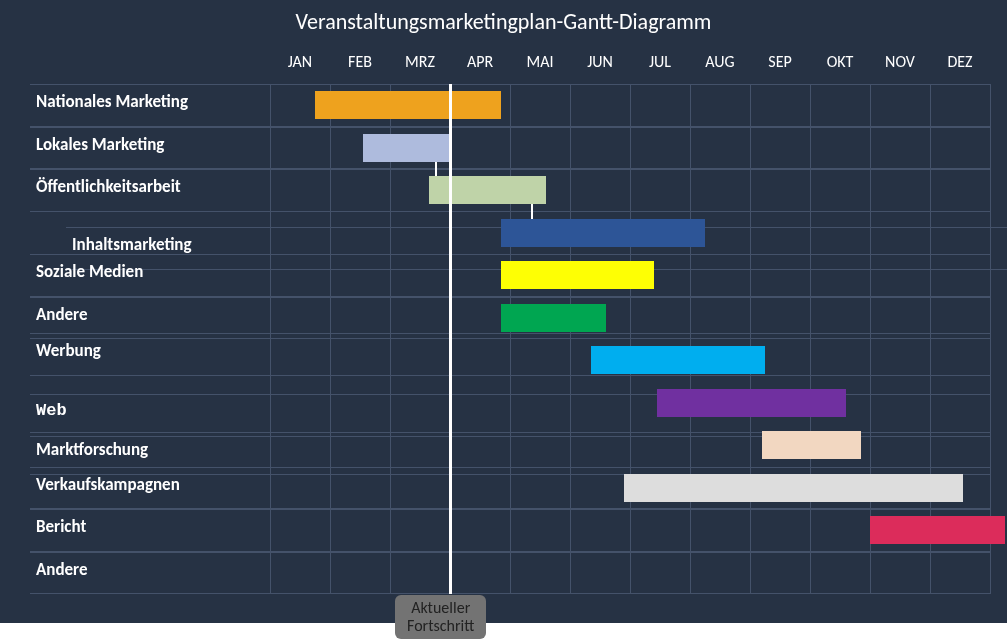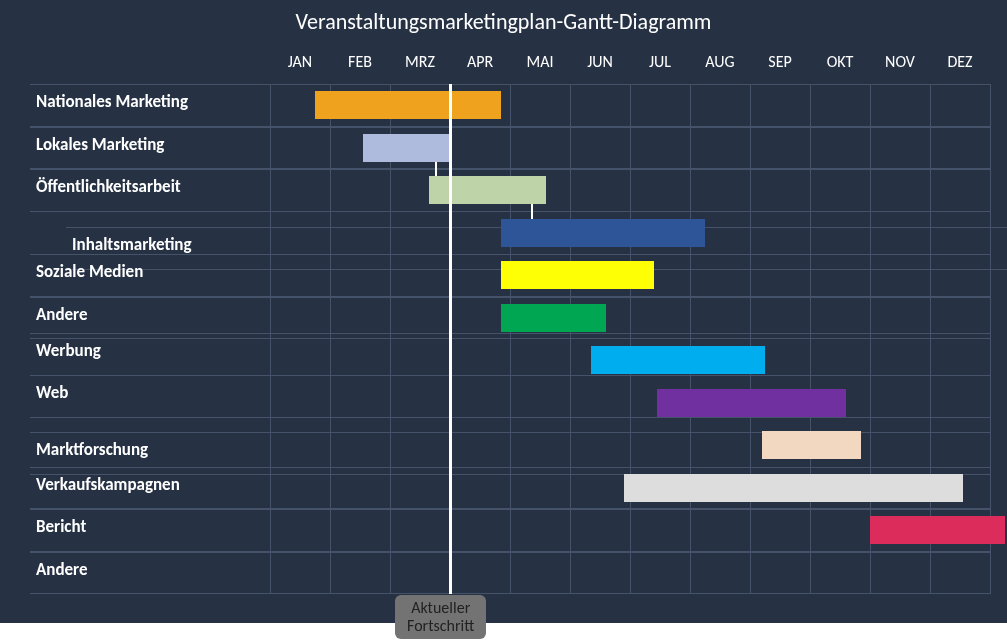--- a/index.html
+++ b/index.html
@@ -168,21 +168,21 @@
         </div>
         <div class="row" style="top: 170px;">
           <div class="rowname">Soziale Medien</div>
         </div>
         <div class="row" style="top: 212.5px;">
           <div class="rowname">Andere</div>
         </div>
         <div class="row" style="top: 249px;">
           <div class="rowname">Werbung</div>
         </div>
-        <div class="row" style="top: 291px;">
+        <div class="row" style="top: 310px; font-family: Liberation Mono, monospace;">
           <div class="rowname">Web</div>
         </div>
         <div class="row" style="top: 340px; margin-top: 8px;">
           <div class="rowname">Marktforschung</div>
         </div>
         <div class="row" style="top: 382.5px;">
           <div class="rowname">Verkaufskampagnen</div>
         </div>
         <div class="row" style="top: 425px;">
           <div class="rowname">Bericht</div>

